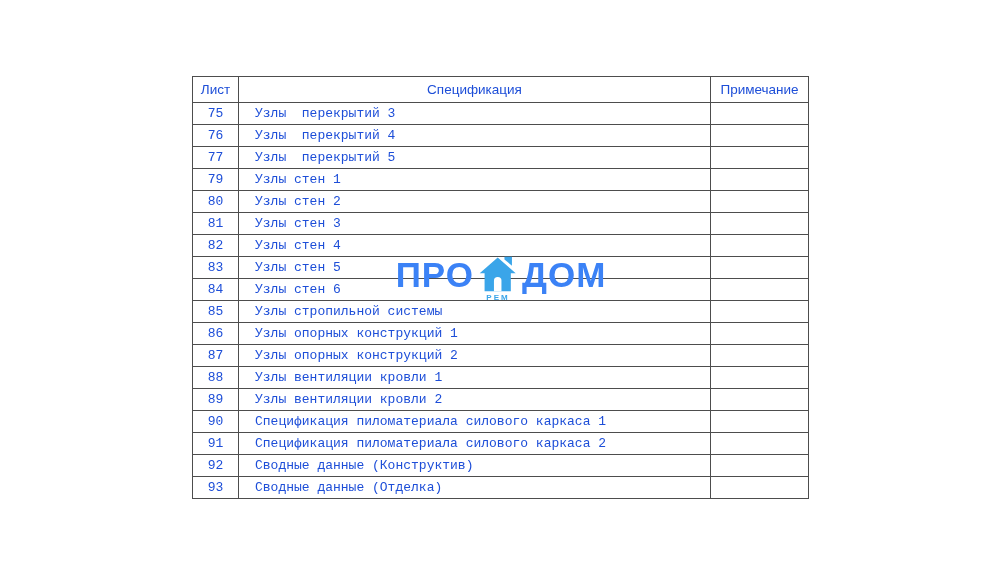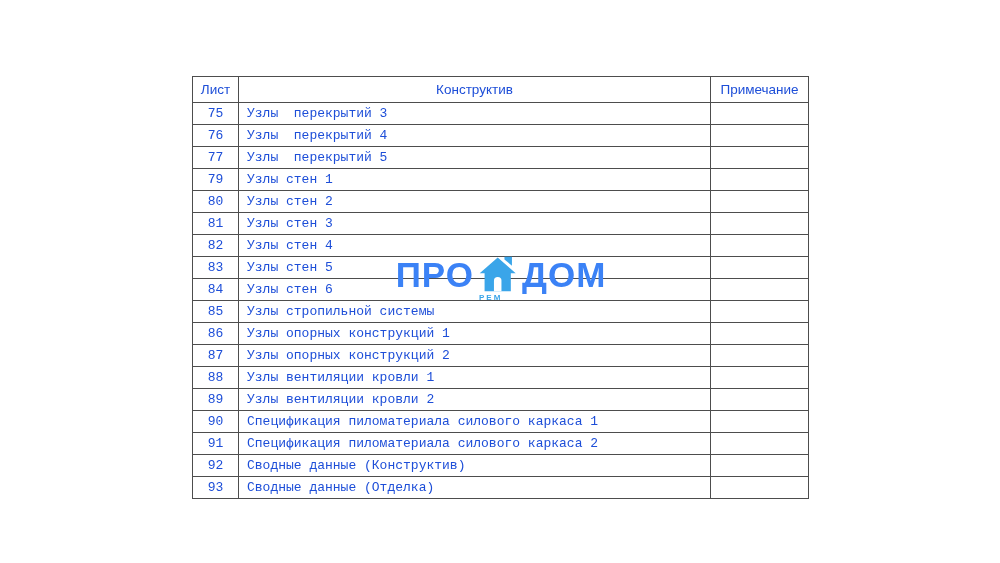--- a/index.html
+++ b/index.html
@@ -38,21 +38,21 @@
     text-align: center;
   }
   .sheet-table td {
     height: 21px;
     font-family: Liberation Mono, monospace;
   }
   col.c-sheet { width: 46px; }
   col.c-name  { width: 472px; }
   col.c-note  { width: 98px; }
   td.cell-sheet { text-align: center; }
-  td.cell-name  { text-align: left; padding-left: 8px; white-space: pre; }
+  td.cell-name  { text-align: left; padding-left: 16px; white-space: pre; }
   td.cell-note  { }
   
   .watermark {
     position: absolute;
     left: 501px;
     top: 256px;
     transform: translateX(-50%);
     display: flex;
     align-items: flex-start;
     z-index: 5;
@@ -64,21 +64,21 @@
     letter-spacing: 1px;
     line-height: 38px;
     color: #3b82f6;
   }
   .wm-house {
     position: relative;
     width: 38px;
     margin: 0 5px;
     display: flex;
     flex-direction: column;
-    align-items: flex-start;
+    align-items: center;
   }
   .wm-house svg { display: block; }
   .wm-sub {
     font-size: 8px;
     font-weight: 700;
     letter-spacing: 2px;
     color: #3aa5e9;
     margin-top: 1px;
   }
 </style>
@@ -89,21 +89,21 @@
 
   <table class="sheet-table">
     <colgroup>
       <col class="c-sheet">
       <col class="c-name">
       <col class="c-note">
     </colgroup>
     <thead>
       <tr>
         <th>Лист</th>
-        <th>Конструктив</th>
+        <th>Спецификация</th>
         <th>Примечание</th>
       </tr>
     </thead>
     <tbody>
         <tr>
           <td class="cell-sheet">75</td>
           <td class="cell-name">Узлы  перекрытий 3</td>
           <td class="cell-note"></td>
         </tr>
         <tr>

